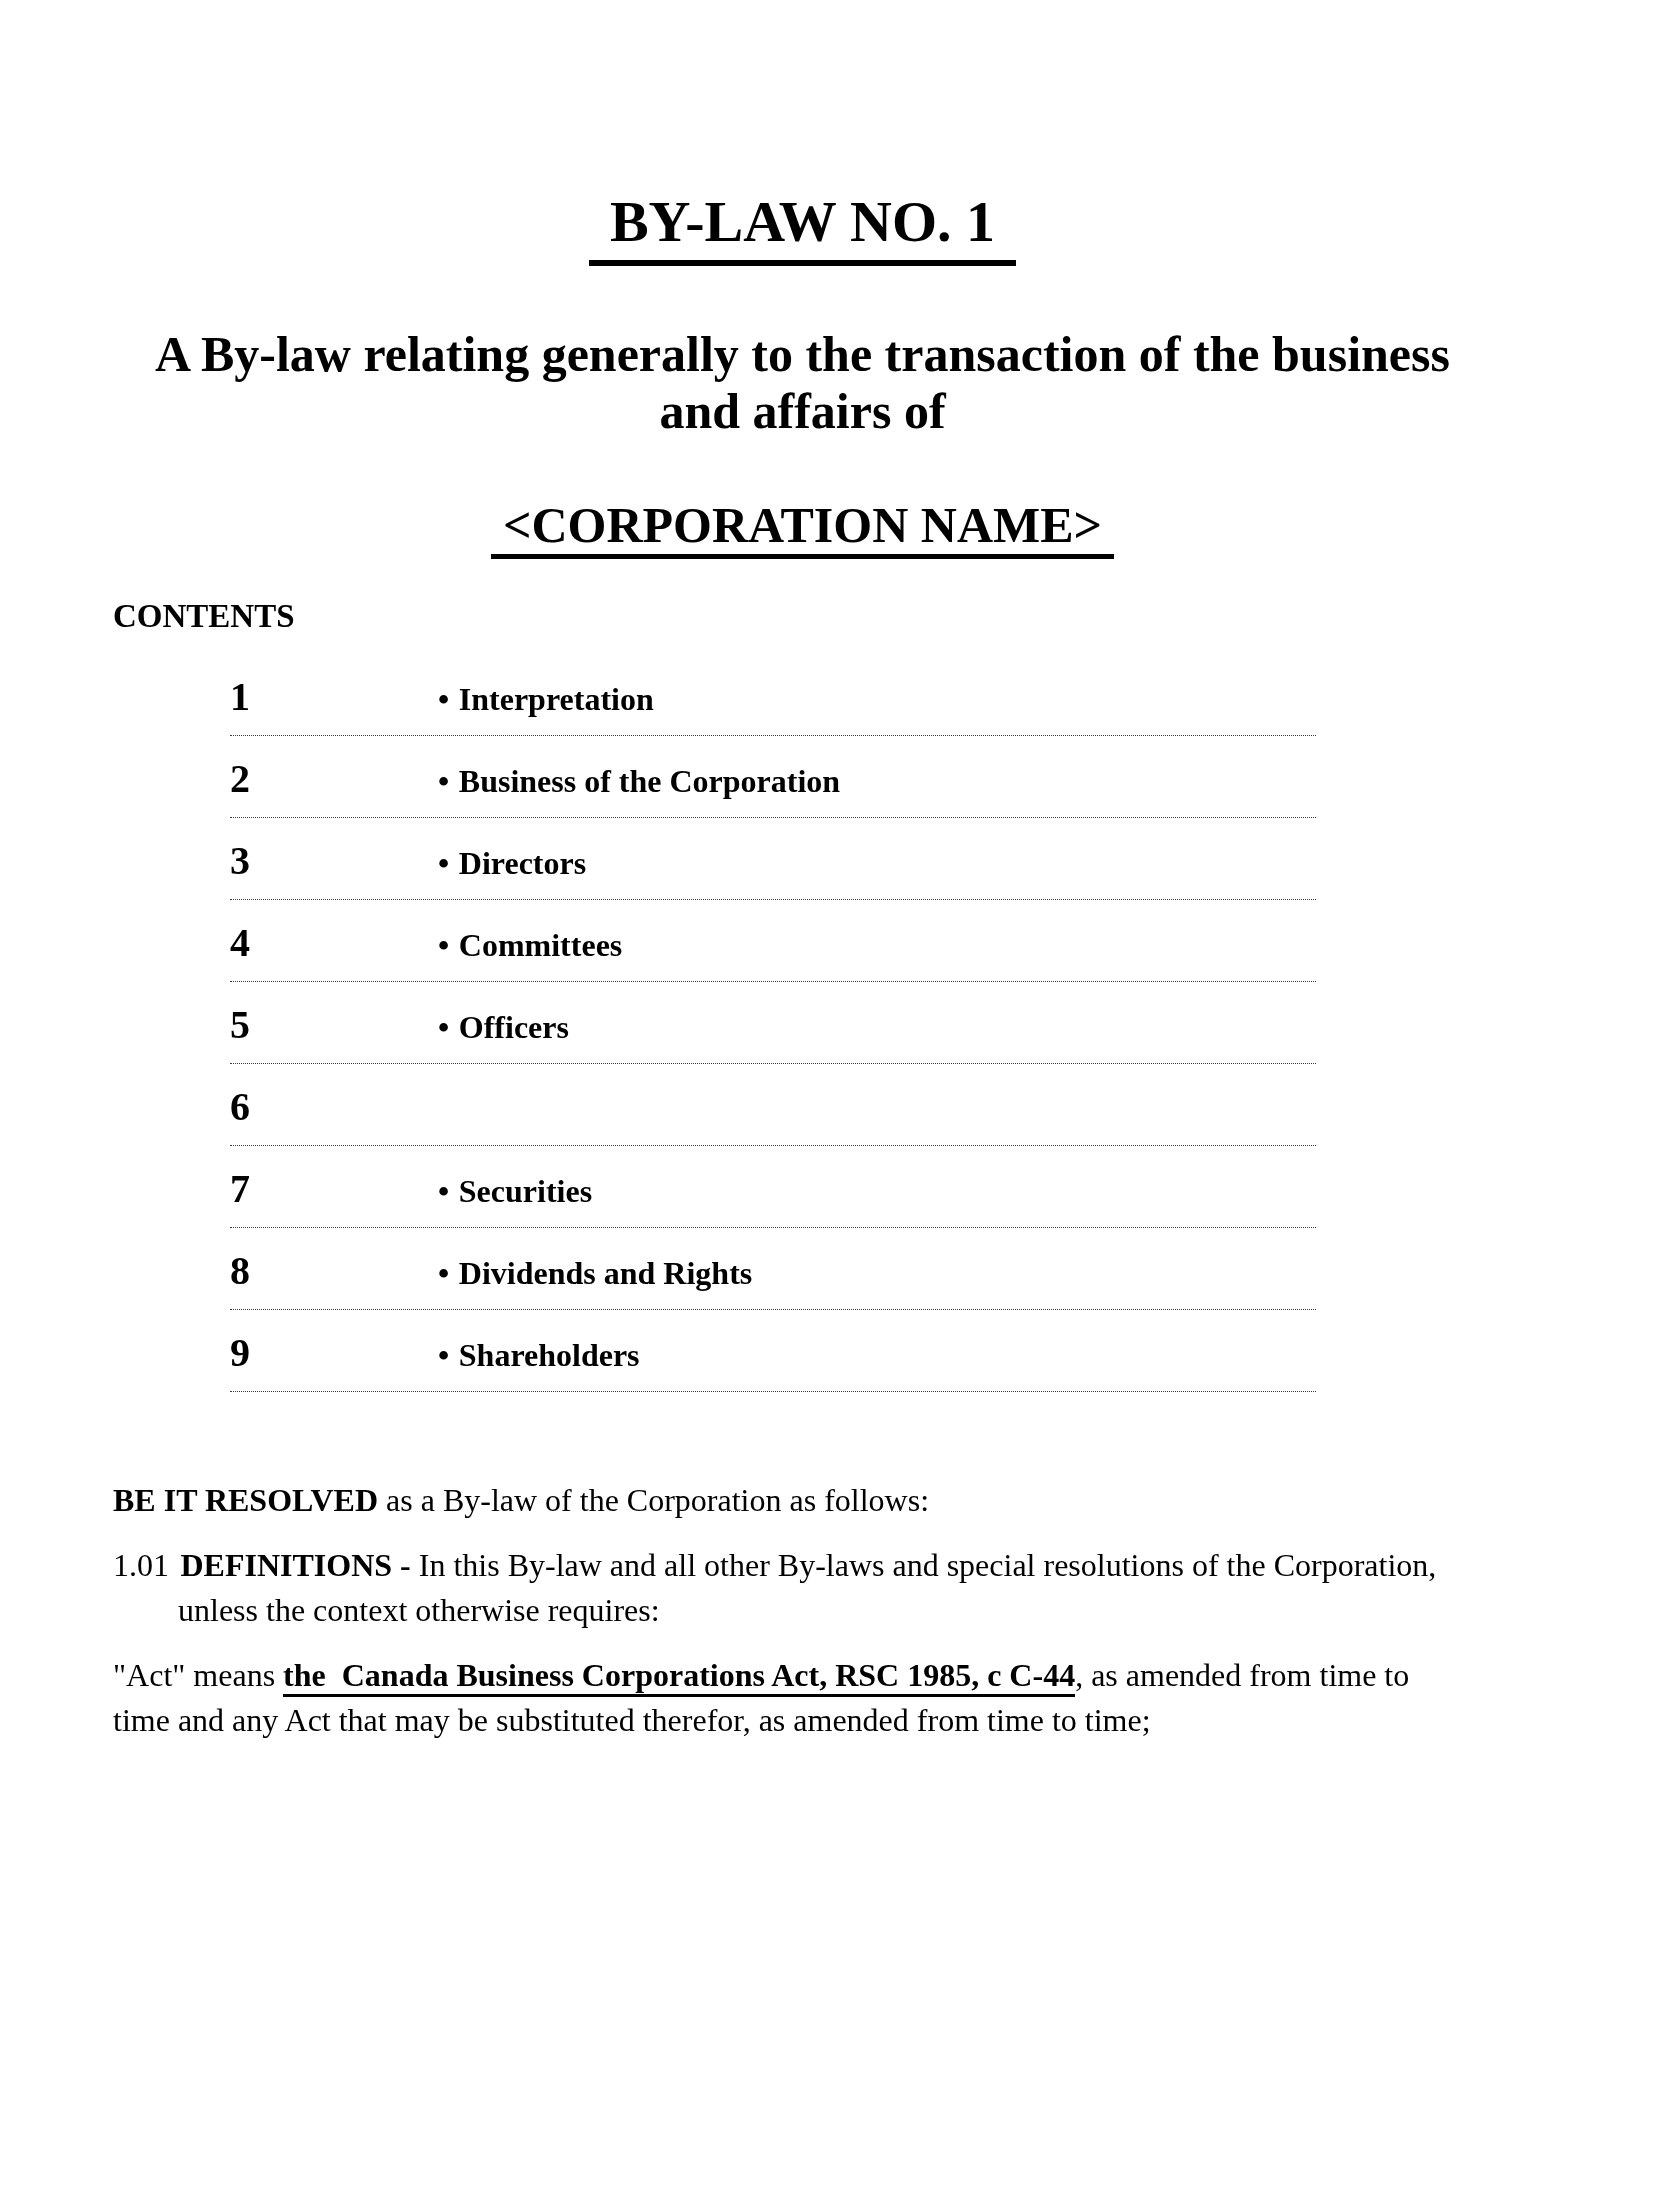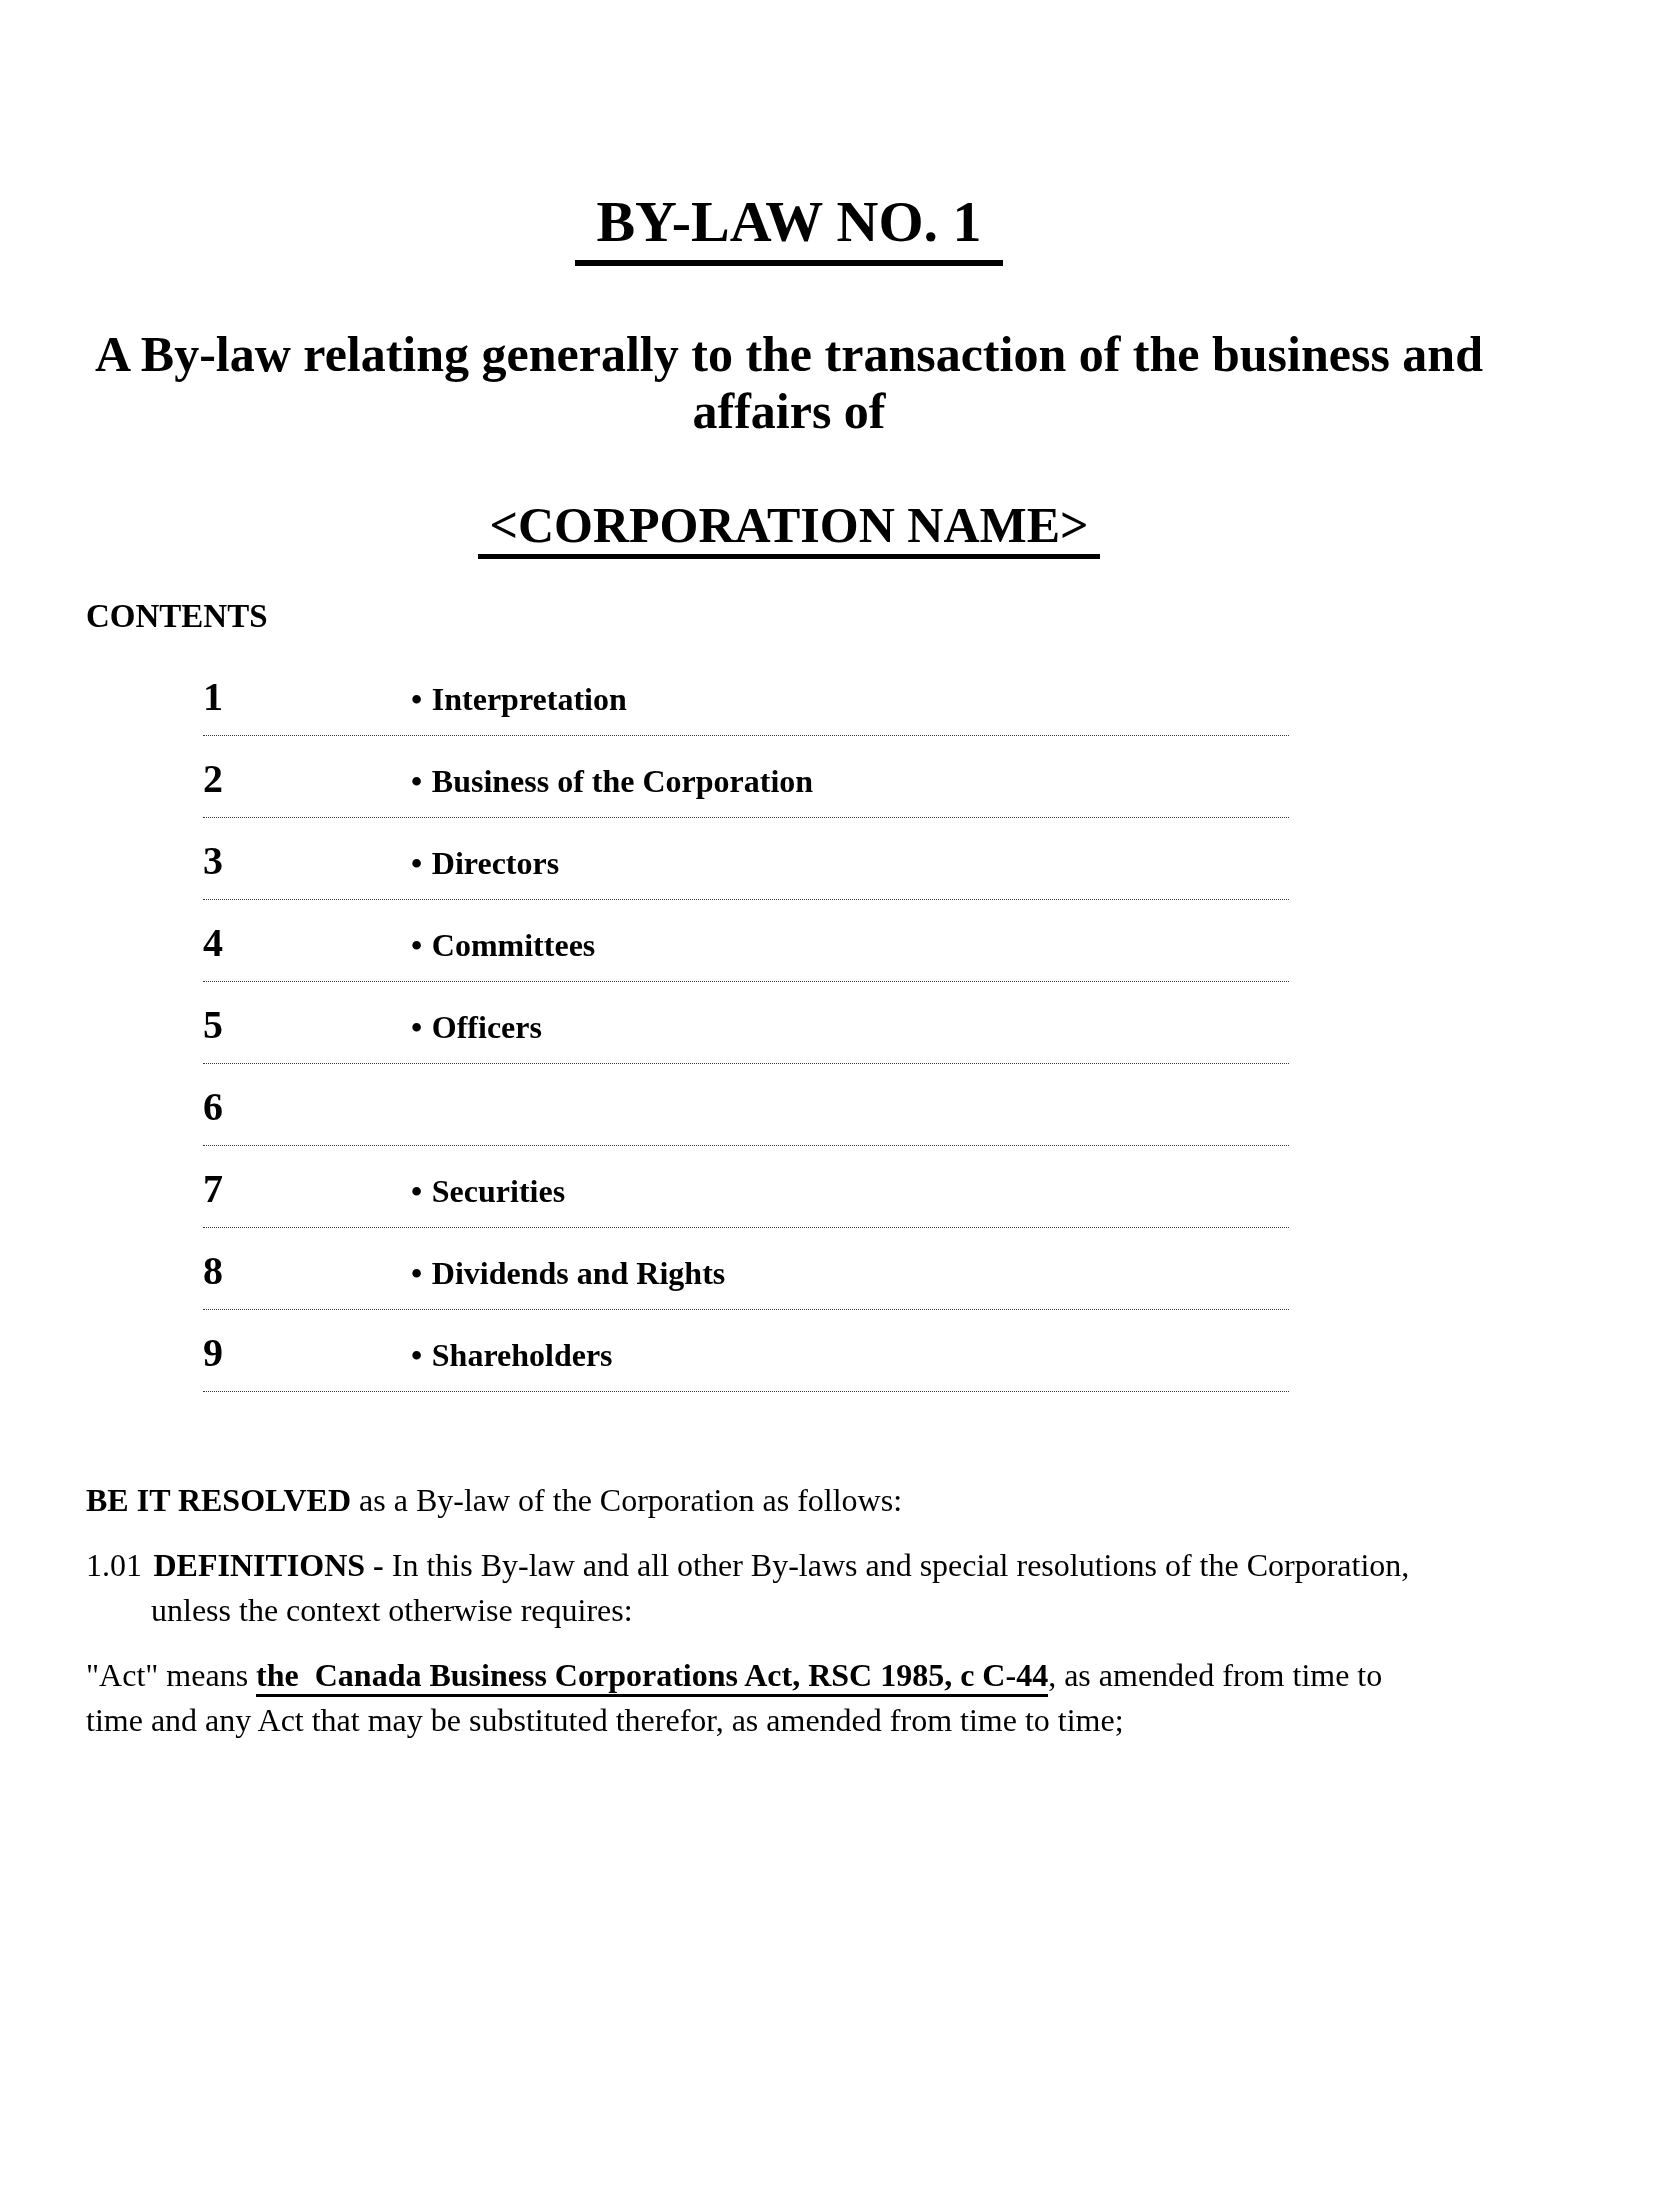--- a/index.html
+++ b/index.html
@@ -8,21 +8,21 @@
     background: #ffffff;
   }
   .page {
     position: relative;
     width: 1675px;
     height: 1774px;
     box-sizing: border-box;
     background: #ffffff;
     color: #000000;
     font-family: "Liberation Serif", "DejaVu Serif", serif;
-    padding: 192px 183px 0 86px;
+    padding: 192px 183px 0 113px;
     overflow: hidden;
   }
 
   
   .doc-title {
     margin: 0;
     text-align: center;
     font-size: 58px;
     line-height: 1.05;
     font-weight: bold;

